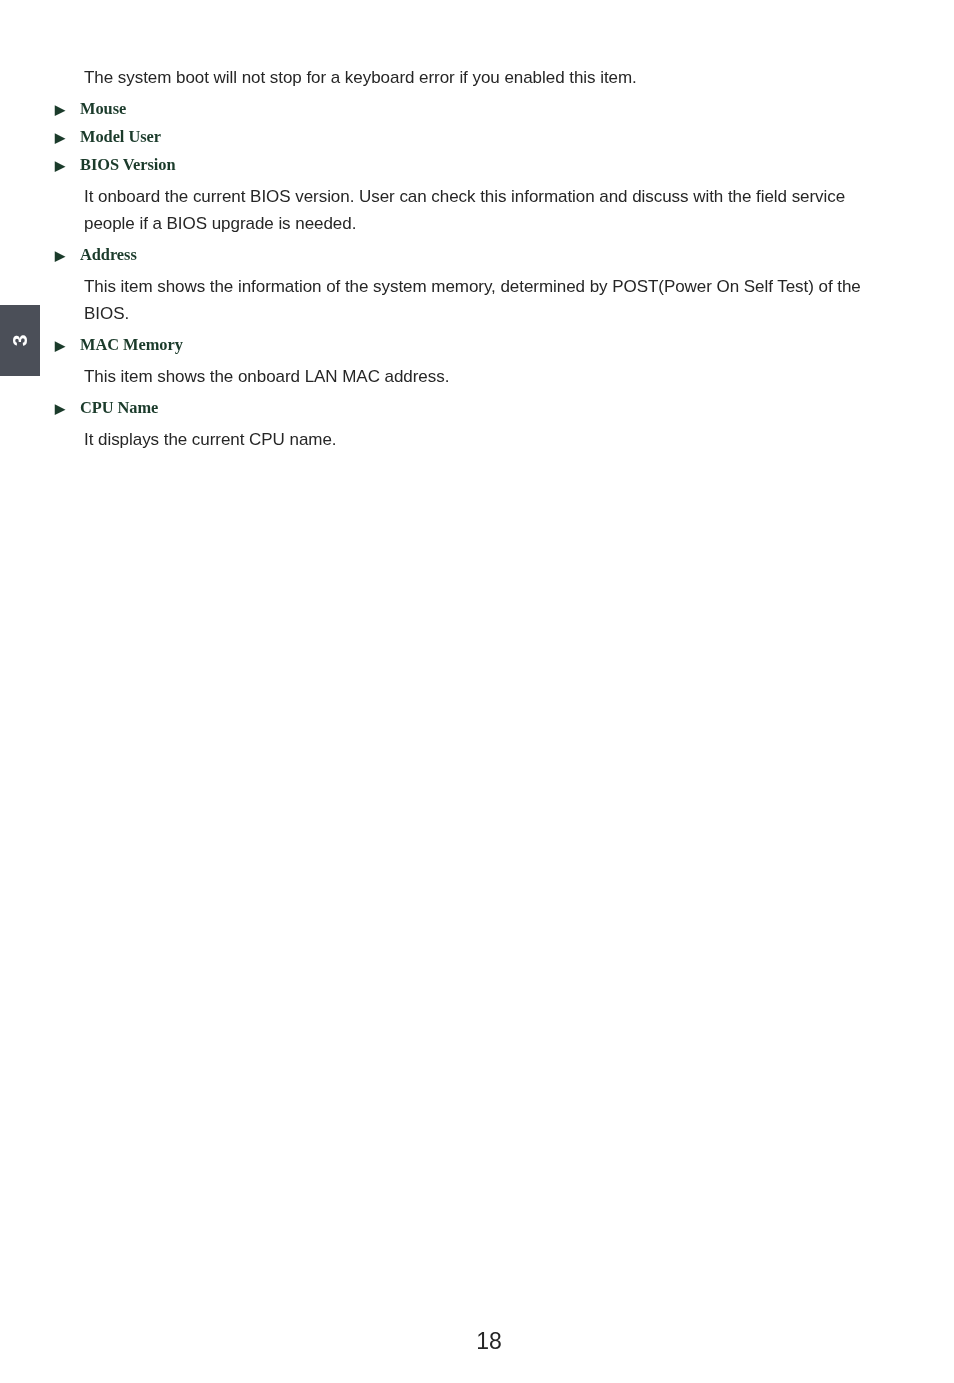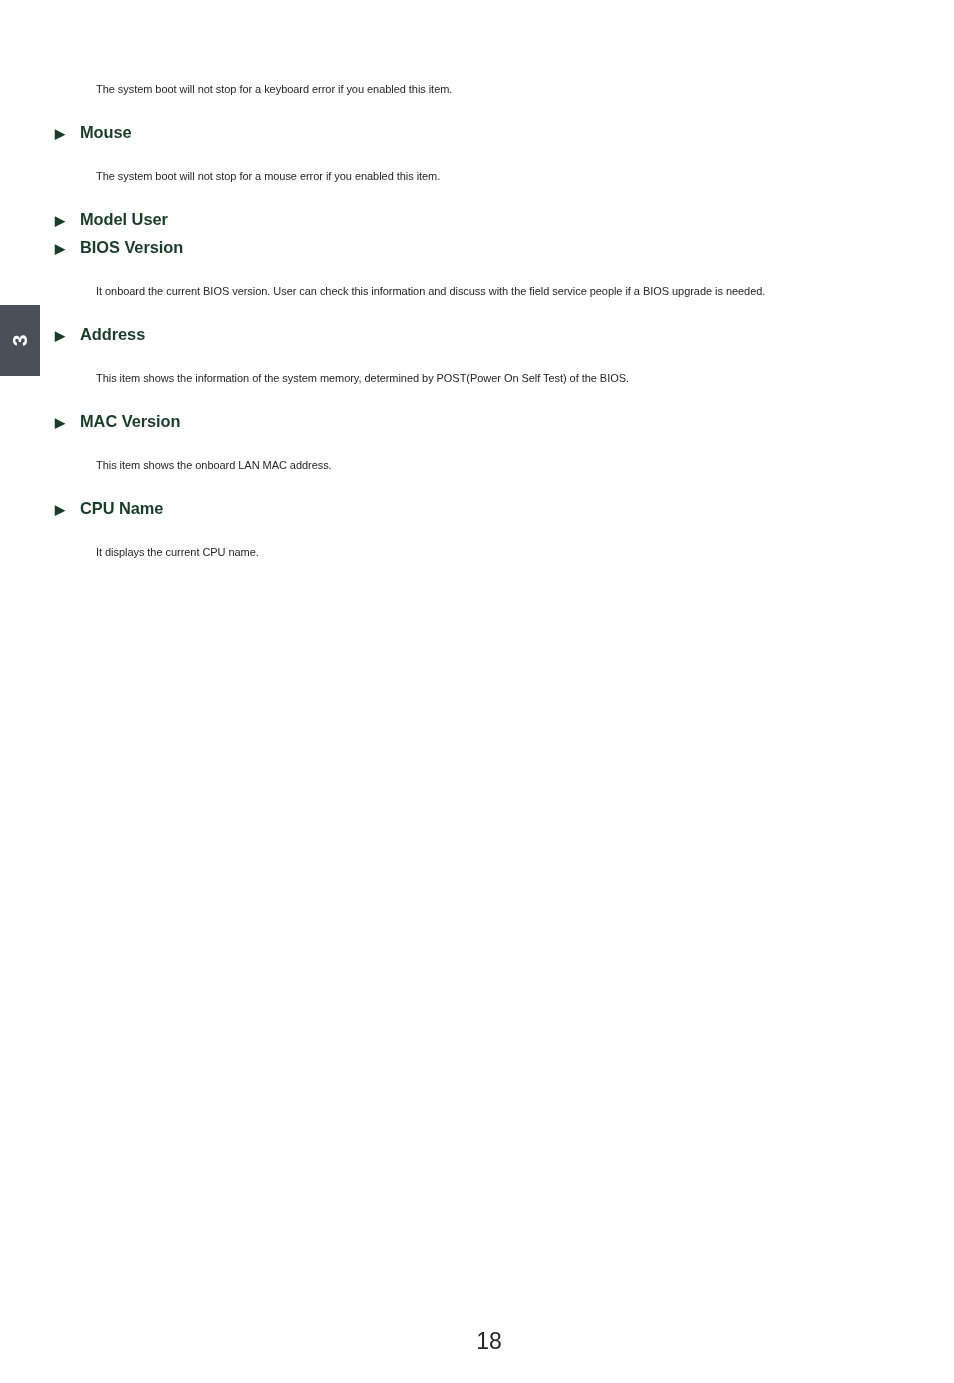--- a/index.html
+++ b/index.html
@@ -41,24 +41,24 @@
 
   
   #content {
     position: absolute;
     left: 55px;
     top: 60px;
     width: 840px;
   }
 
   .para {
-    margin: 16px;
+    margin: 4px;
     padding: 0 0 0 25px;
     color: #262626;
-    font-size: 11px;
+    font-size: 17px;
     line-height: 27px;
     font-family: "Liberation Sans", sans-serif;
     letter-spacing: -0.05px;
   }
 
   .heading {
     margin: 0;
     padding: 0;
     color: #1b3b2b;
     font-size: 16.4px;
@@ -72,20 +72,21 @@
   .heading .bullet {
     display: inline-block;
     width: 25px;
     color: #1b3b2b;
     font-size: 13px;
     line-height: 27px;
     flex: 0 0 auto;
   }
   .heading .htext {
     display: inline-block;
+    font-family: Liberation Serif, serif;
   }
 
   
   #page-number {
     position: absolute;
     left: 12px;
     top: 1328px;
     width: 954px;
     text-align: center;
     color: #262626;
@@ -99,38 +100,37 @@
 <div id="chapter-tab">
   <span class="tab-num">3</span>
 </div>
 
 <div id="content">
     <p class="para">The system boot will not stop for a keyboard error if you enabled this item.</p>
     <div class="heading">
       <span class="bullet">▶</span>
       <span class="htext">Mouse</span>
     </div>
-    <p class="para">The system boot will not stop for a mouse error if you enabled this item.</p>
     <div class="heading">
       <span class="bullet">▶</span>
       <span class="htext">Model User</span>
     </div>
     <div class="heading">
       <span class="bullet">▶</span>
       <span class="htext">BIOS Version</span>
     </div>
     <p class="para">It onboard the current BIOS version. User can check this information and discuss with the field service people if a BIOS upgrade is needed.</p>
     <div class="heading">
       <span class="bullet">▶</span>
       <span class="htext">Address</span>
     </div>
     <p class="para">This item shows the information of the system memory, determined by POST(Power On Self Test) of the BIOS.</p>
     <div class="heading">
       <span class="bullet">▶</span>
-      <span class="htext">MAC Version</span>
+      <span class="htext">MAC Memory</span>
     </div>
     <p class="para">This item shows the onboard LAN MAC address.</p>
     <div class="heading">
       <span class="bullet">▶</span>
       <span class="htext">CPU Name</span>
     </div>
     <p class="para">It displays the current CPU name.</p>
   </div>
 
 <div id="page-number">18</div>

